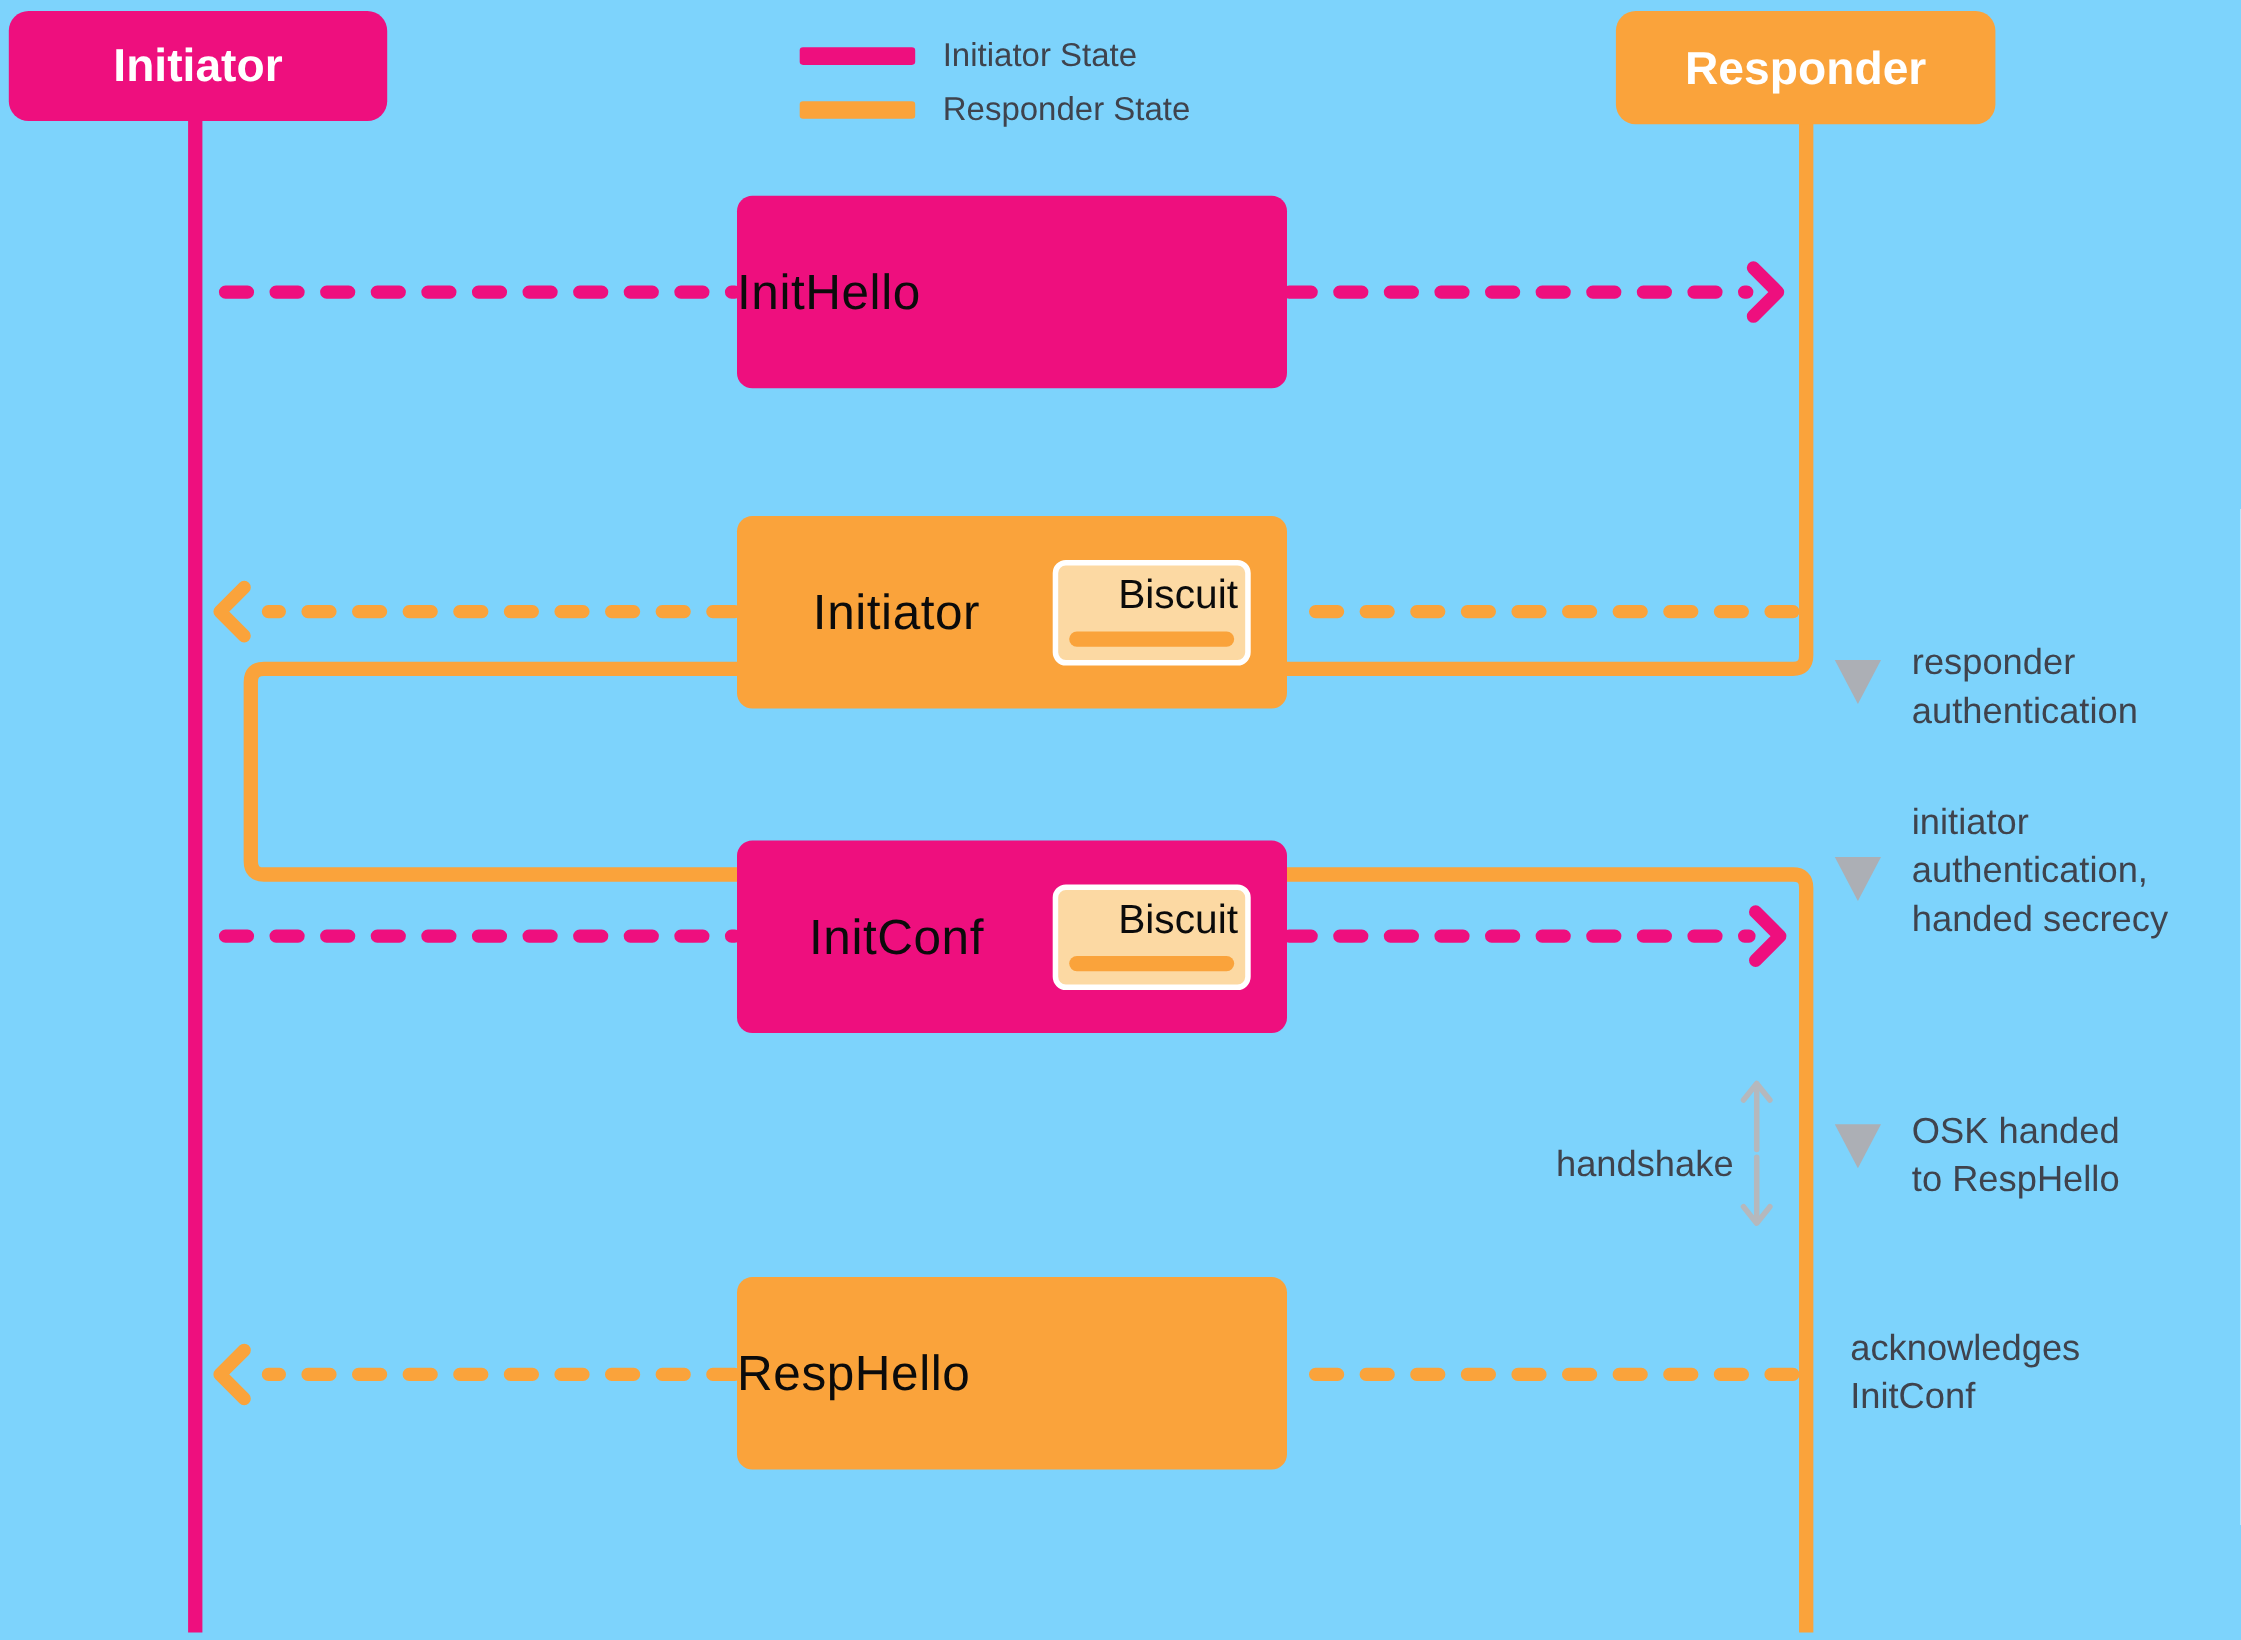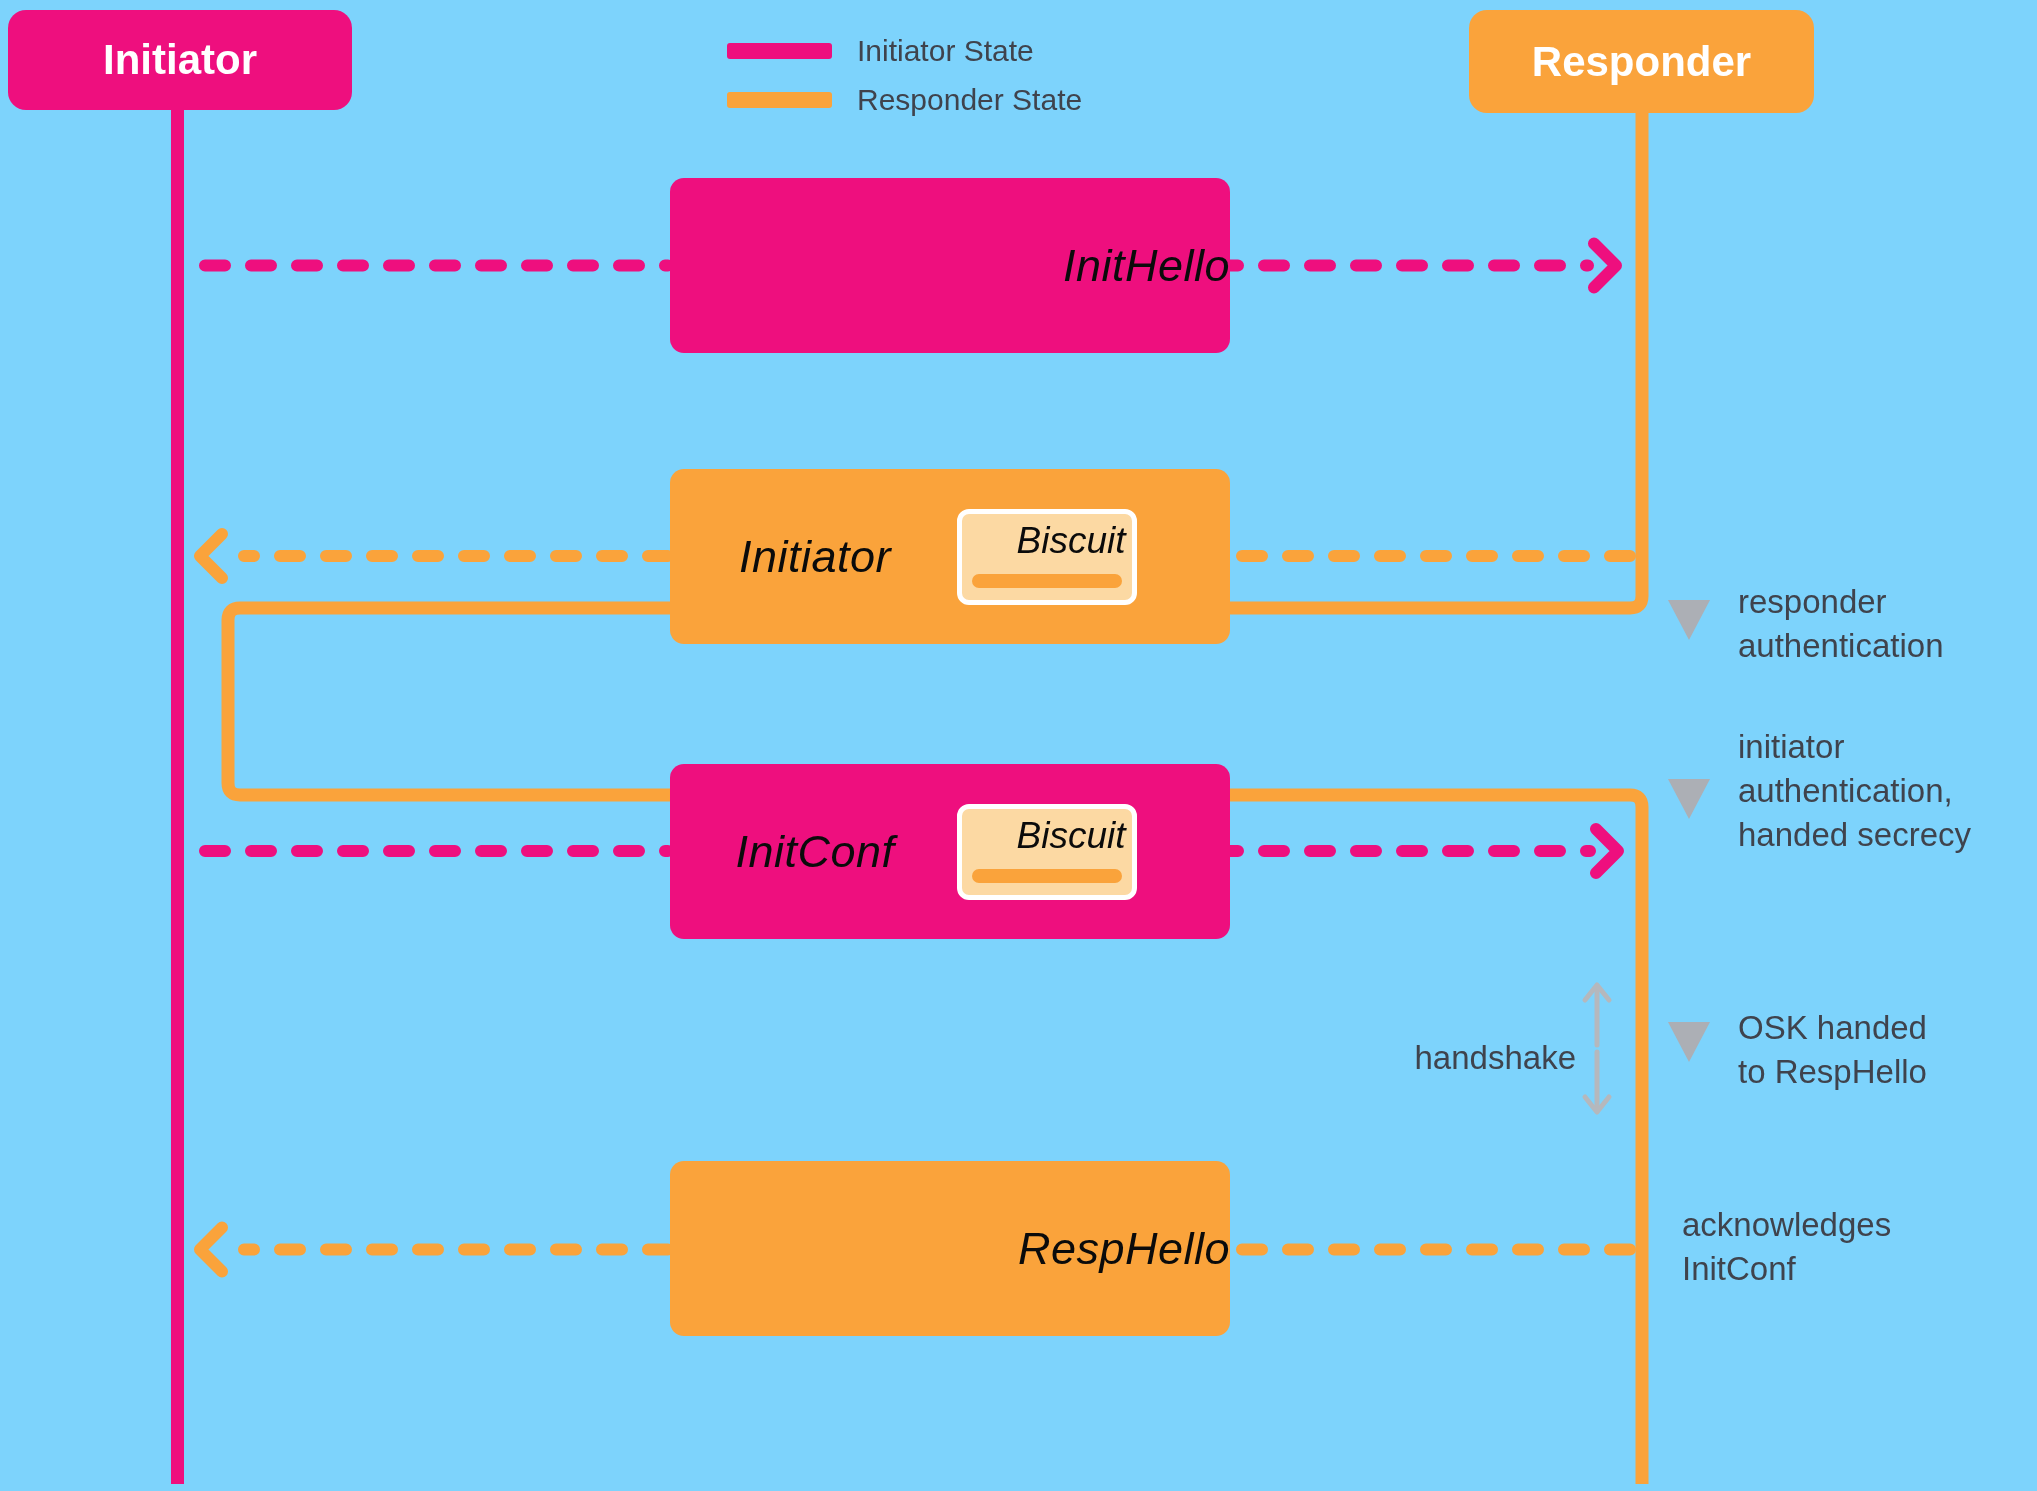--- a/index.html
+++ b/index.html
@@ -24,23 +24,23 @@
   .actor {
     position:absolute; z-index:2;
     display:flex; align-items:center; justify-content:center;
     border-radius:18px;
     color:#ffffff; font-size:42px; font-weight:bold;
   }
   #actor-initiator { left:8px;    top:10px; width:344px; height:100px; background:var(--pink); }
   #actor-responder { left:1469px; top:10px; width:345px; height:103px; background:var(--orange); }
 
   .msg {
-    position:absolute; z-index:2; left:670px; width:560px; height:175px;
+    position:absolute; z-index:2; left:670px; width:500px; height:175px;
     border-radius:14px;
-    display:flex; align-items:center; justify-content:flex-end;font-style:italic;
+    display:flex; align-items:center; justify-content:flex-start;
   }
   .msg.pink   { background:var(--pink); }
   .msg.orange { background:var(--orange); }
   #msg-inithello { top:178px;  }
   #msg-resphello { top:469px;  }
   #msg-initconf  { top:764px;  }
   #msg-emptydata { top:1161px; }
   .msg-label {
     color:var(--ink); font-size:45px; font-weight:500; letter-spacing:0.5px;
     text-align:center;

